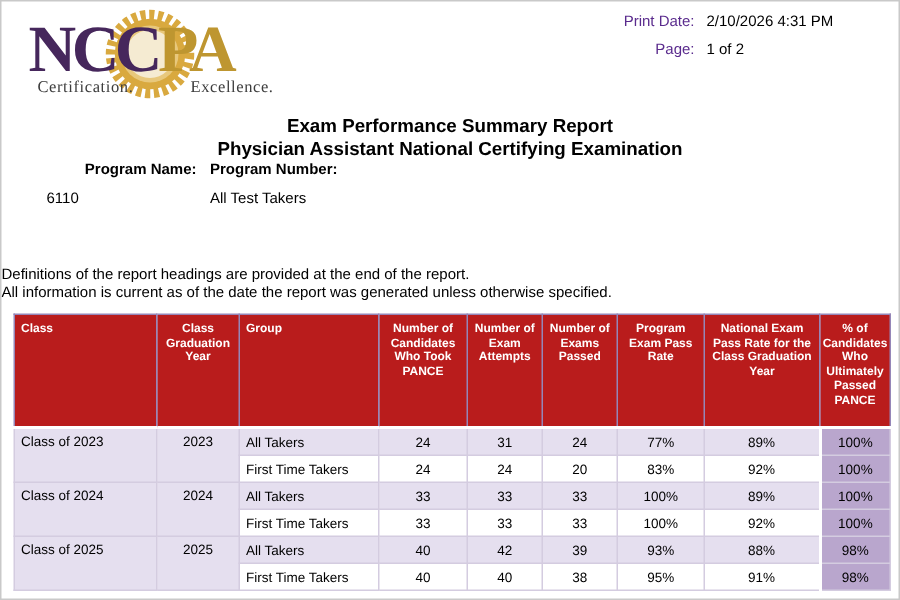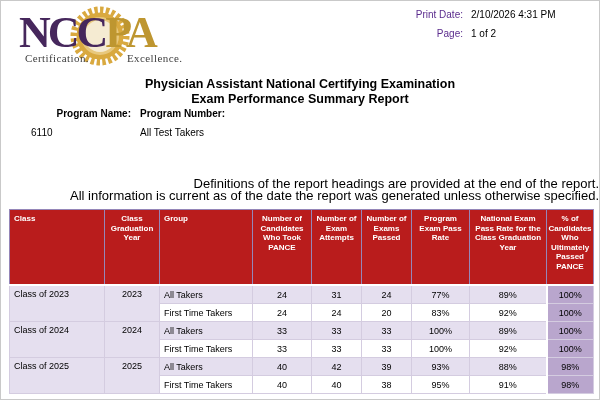--- a/index.html
+++ b/index.html
@@ -41,22 +41,22 @@
 
   
   .program {
     position:absolute; top:107px; left:30px; font-size:10px;
     display:grid; grid-template-columns:100px auto; column-gap:9px; row-gap:8px;
   }
   .program .lbl { font-weight:bold; text-align:right; }
   .program .val { text-align:left; }
 
   
-  .notes { position:absolute; top:177px; left:0; width:100%; text-align:right;
-           font-size:13px; line-height:11.5px; }
+  .notes { position:absolute; top:177px; left:0; width:100%; text-align:left;
+           font-size:10px; line-height:11.5px; }
 
   
   .report-table {
     position:absolute; top:208px; left:8px; width:584px;
     border-collapse:collapse; font-size:9px; table-layout:fixed;
     border:1px solid #C4BAD6;
   }
   .report-table th {
     background:#b91c1c; color:#fff; font-weight:bold; font-size:8px;
     border:1px solid #9586B8; border-bottom:2px solid #ffffff;
@@ -97,22 +97,22 @@
   </div>
 
   <div class="print-info">
     <span class="lbl">Print Date:</span>
     <span class="val">2/10/2026 4:31 PM</span>
     <span class="lbl">Page:</span>
     <span class="val">1 of 2</span>
   </div>
 
   <div class="title">
+    <div>Exam Performance Summary Report</div>
     <div>Physician Assistant National Certifying Examination</div>
-    <div>Exam Performance Summary Report</div>
   </div>
 
   <div class="program">
     <span class="lbl">Program Name:</span>
     <span class="lbl">Program Number:</span>
     <span class="val">6110</span>
     <span class="val">All Test Takers</span>
   </div>
 
   <div class="notes">

